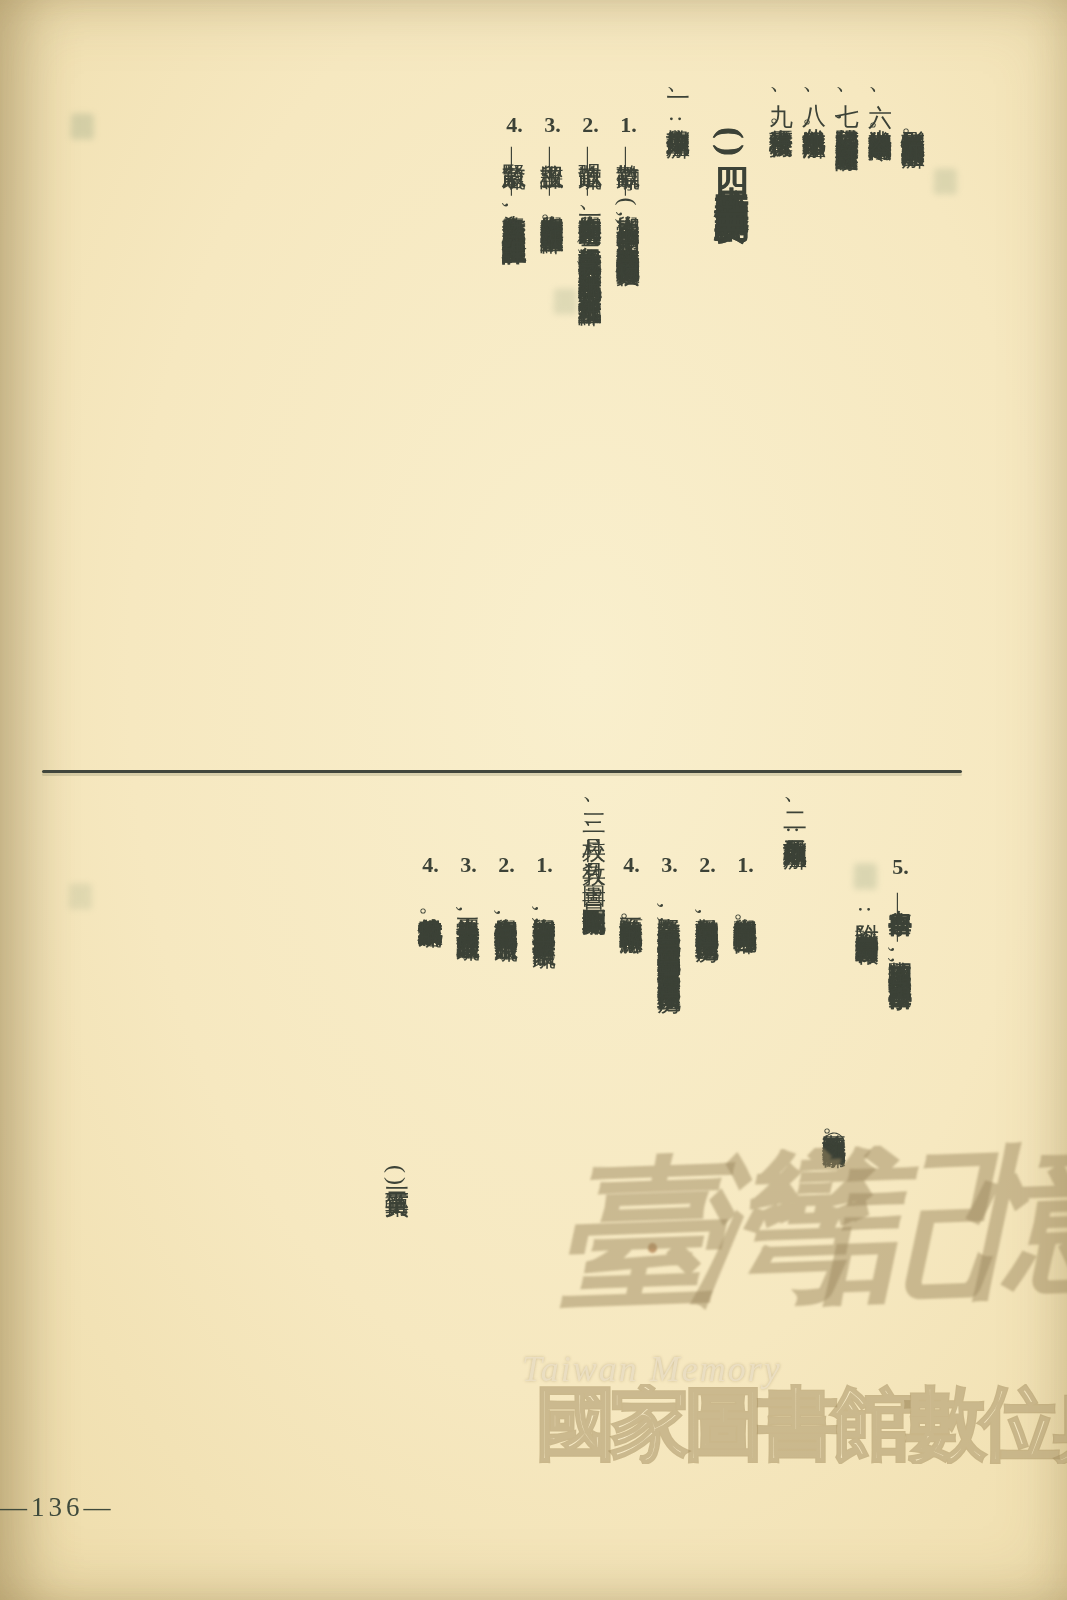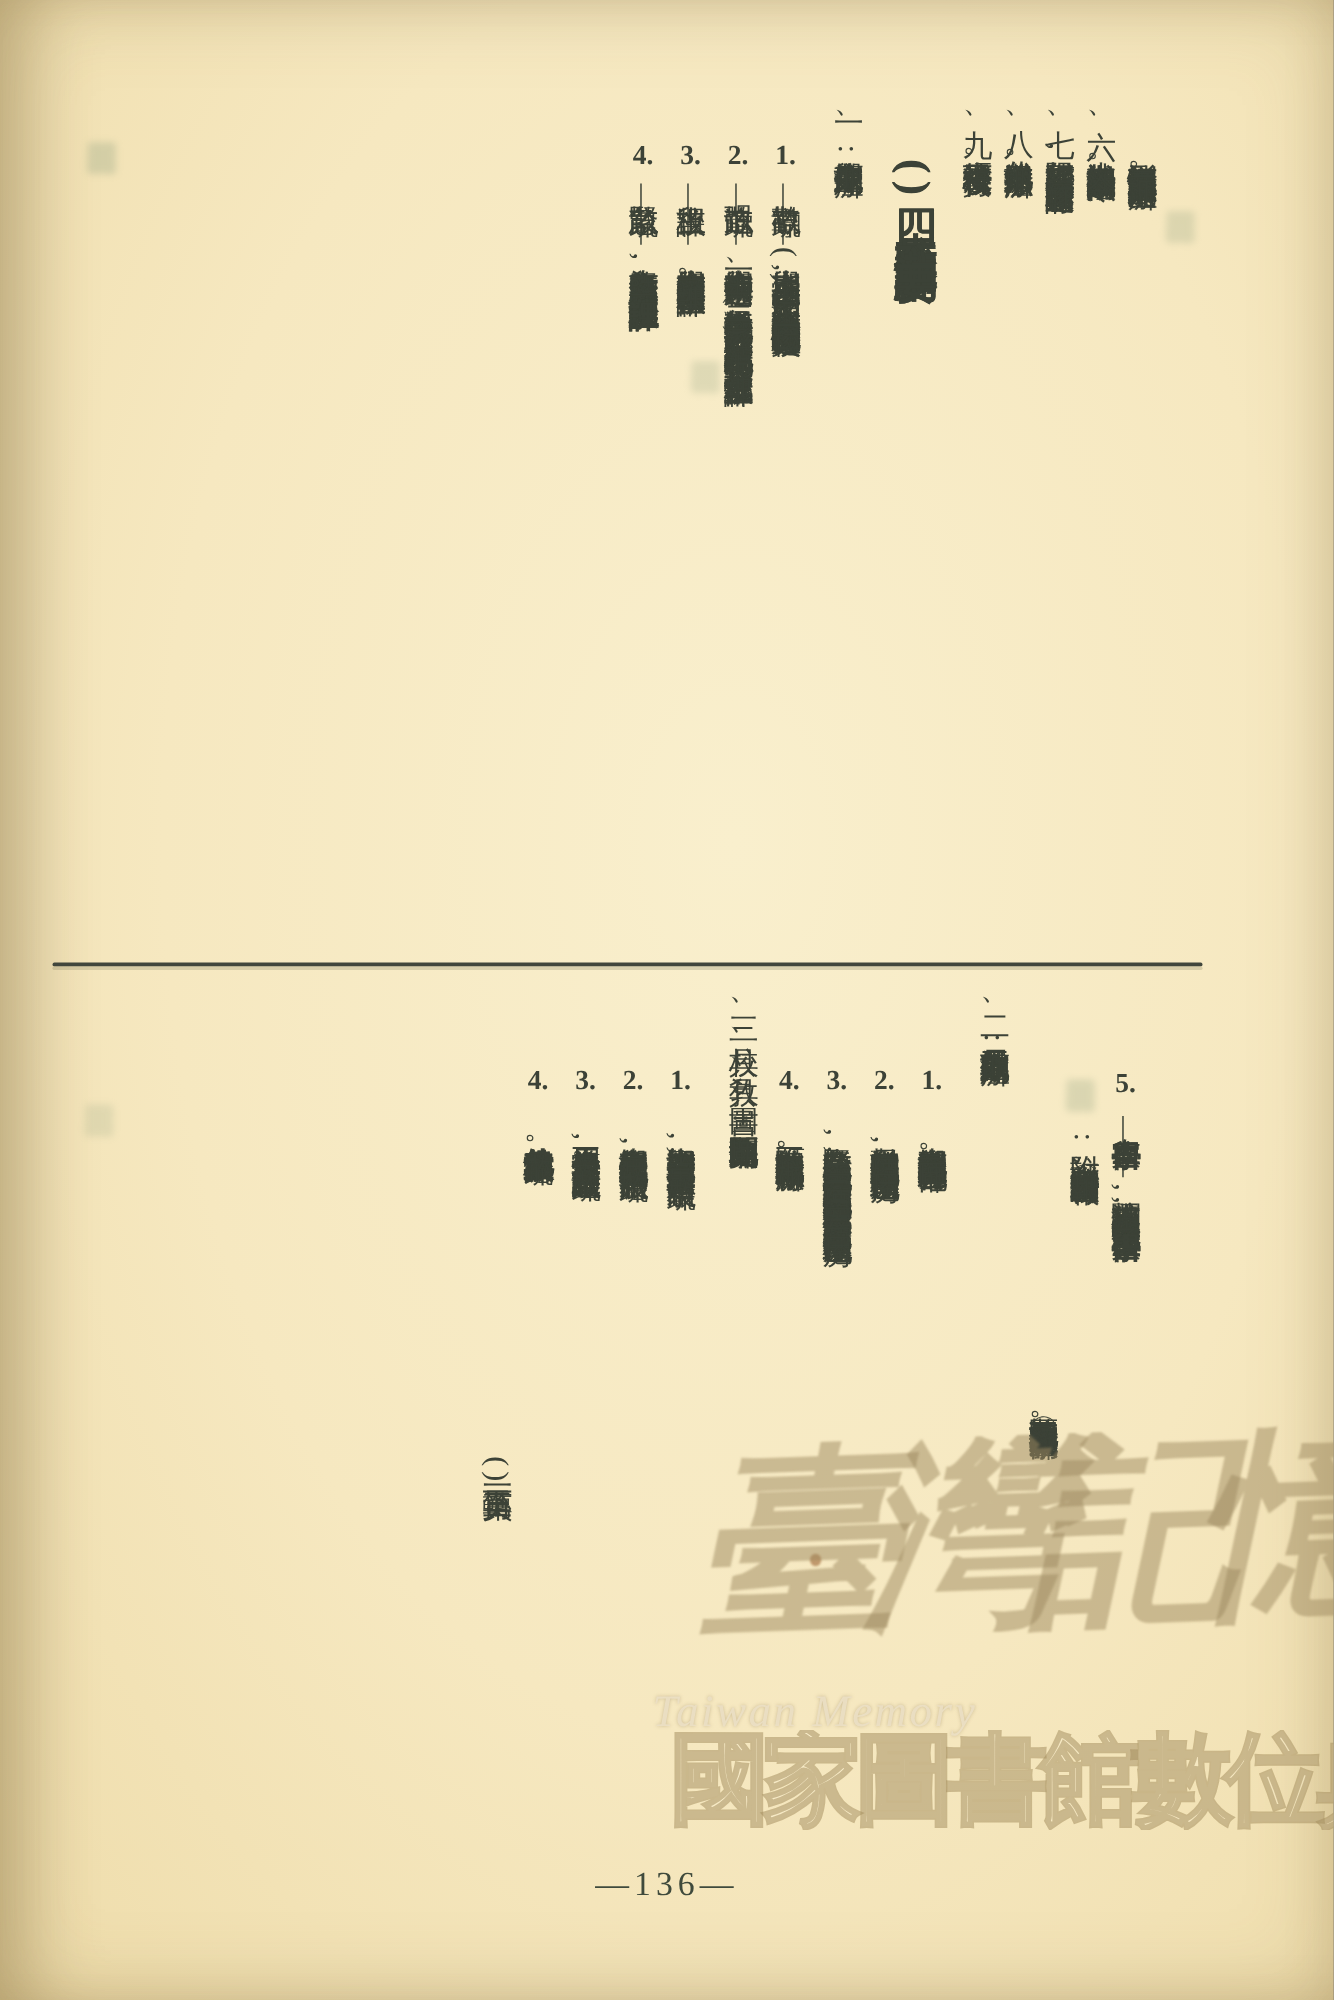--- a/index.html
+++ b/index.html
@@ -48,21 +48,21 @@
     padding-top:42px;margin-left:14px;margin-right:10px;text-shadow:.5px 0 0 currentColor;
   }
   .title .t-gap{display:inline-block;block-size:16px;}
   
   .divider{
     position:absolute;left:42px;right:105px;top:770px;height:3px;z-index:2;
     background:#41463c;box-shadow:0 3px 0 rgba(125,125,92,.25);border-radius:2px;
   }
   
   .pageno{
-    position:absolute;top:1492px;left:0;width:100%;text-align:center;z-index:2;
+    position:absolute;top:1492px;left:0;width:100%;z-index:2;
     font-size:27px;letter-spacing:4px;color:#3f4a3c;
   }
   
   .ghost{
     position:absolute;writing-mode:vertical-rl;z-index:1;color:var(--ghost);
     filter:blur(3px);transform:scaleX(-1);font-size:24px;line-height:40px;
     pointer-events:none;user-select:none;overflow:hidden;
   }
   .g1{left:62px;top:95px;height:630px;width:250px;opacity:.34;}
   .g2{left:545px;top:270px;height:460px;width:80px;opacity:.26;}

